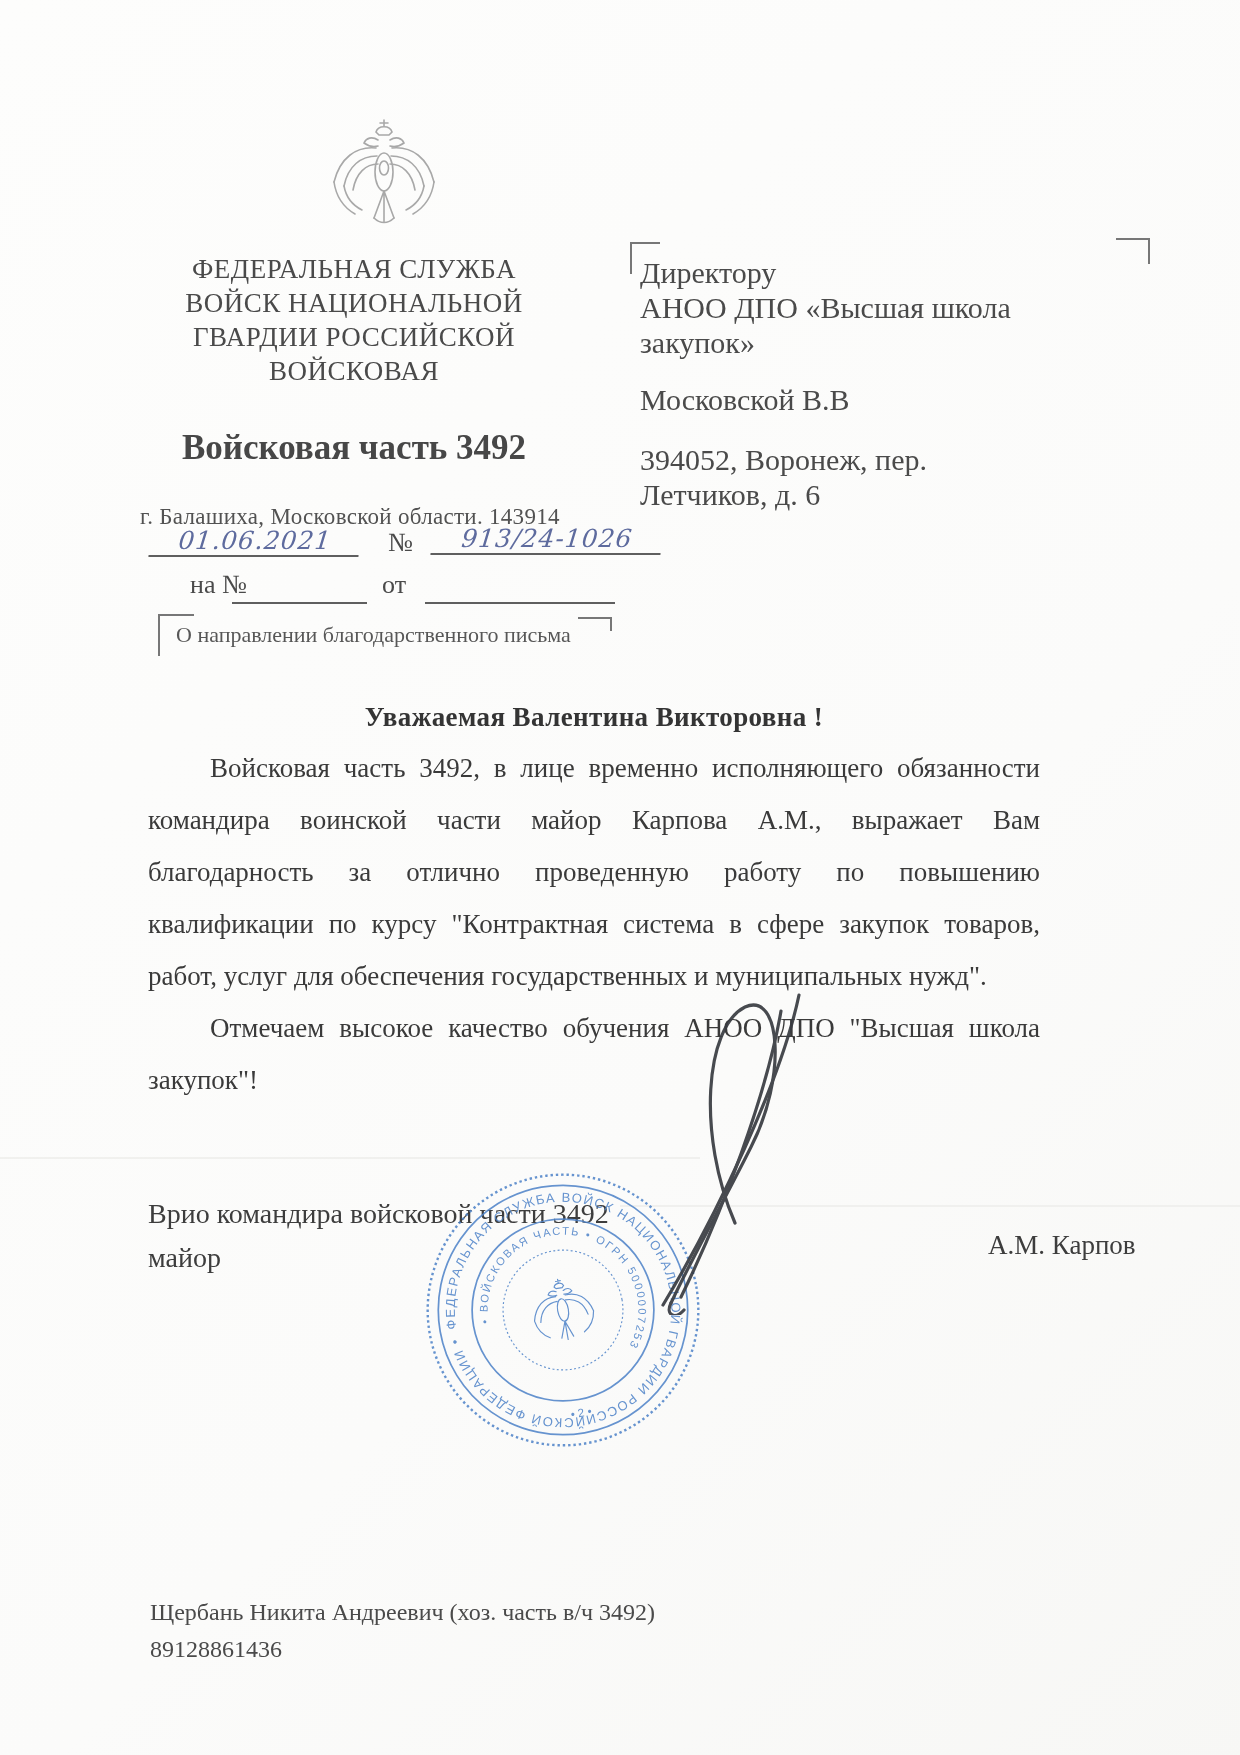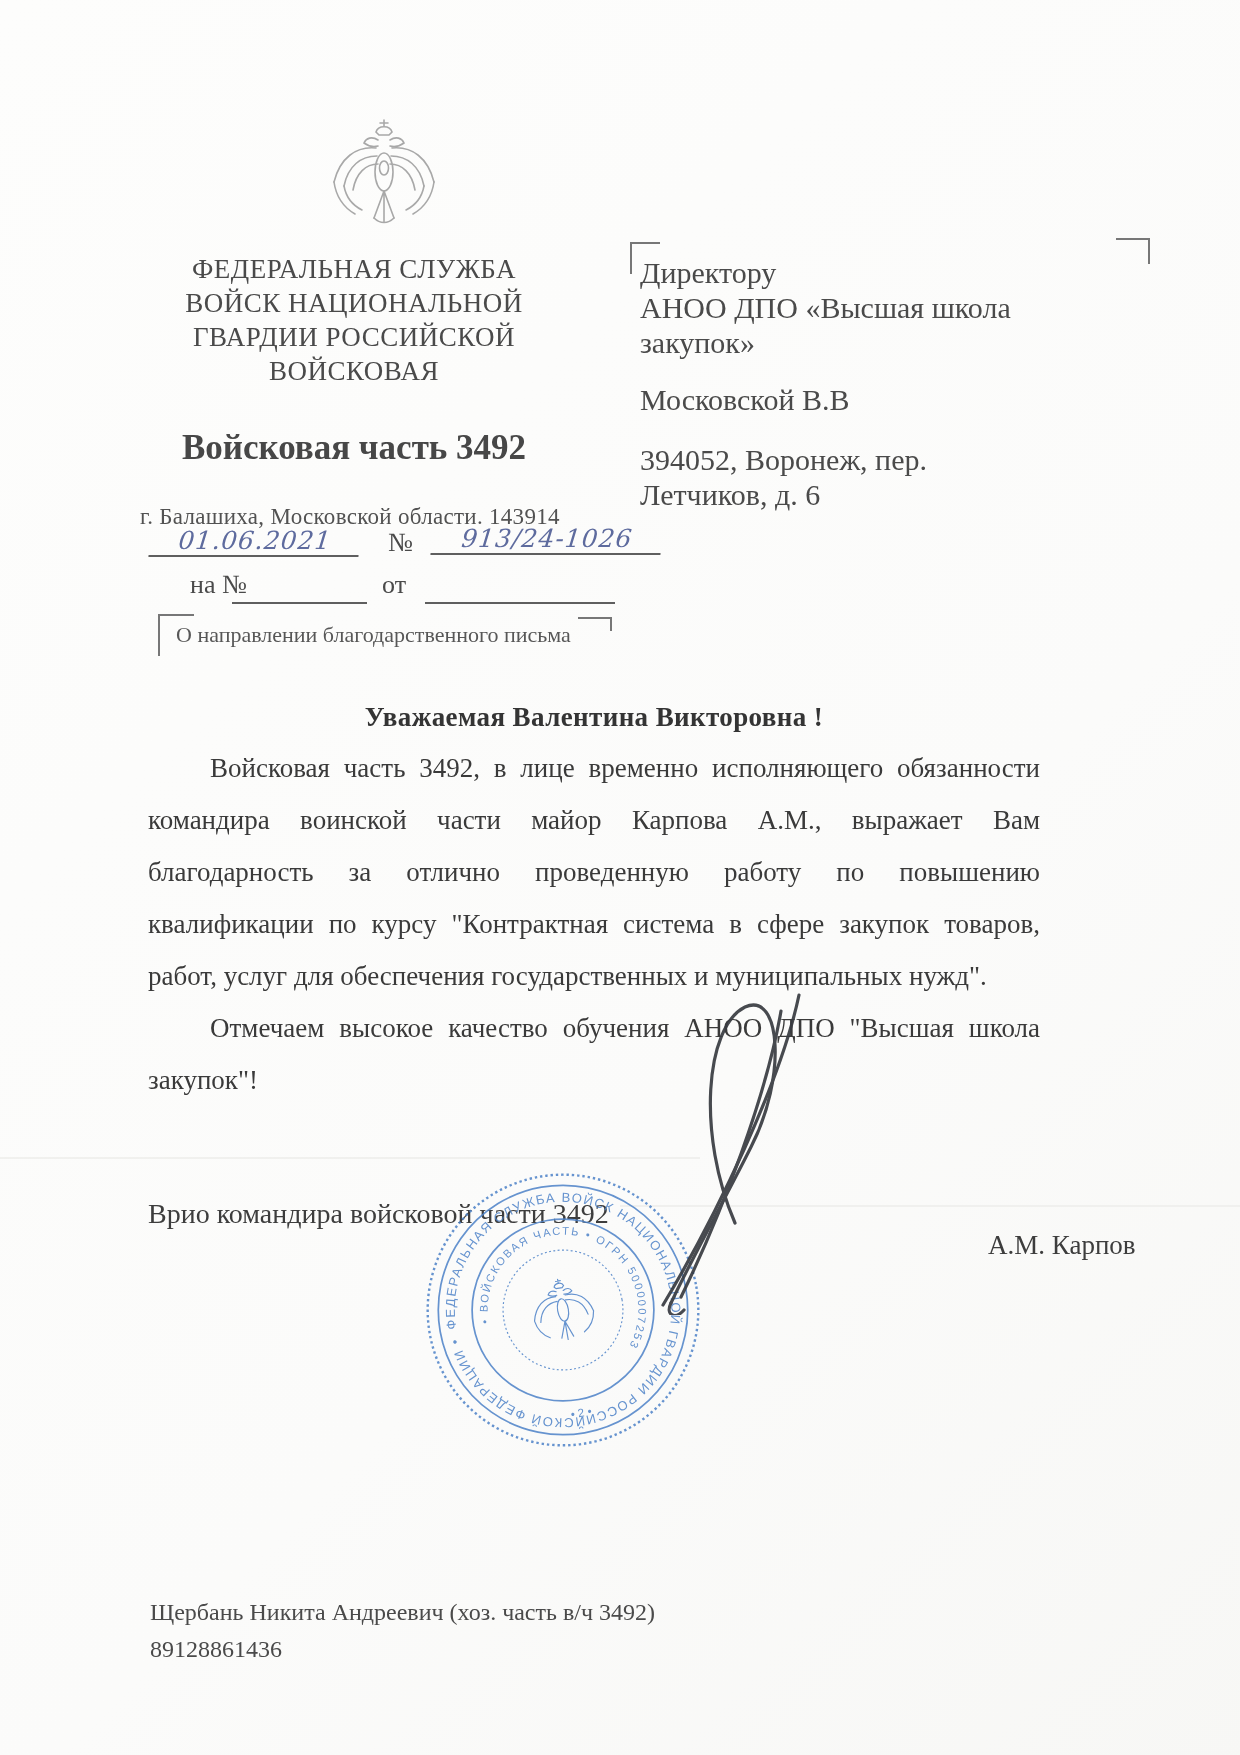--- a/index.html
+++ b/index.html
@@ -109,20 +109,21 @@
   <div class="corner tr" style="left:578px;top:617px;width:32px;height:12px;"></div>
   <div class="subject">О направлении благодарственного письма</div>
 
   <div class="salutation">Уважаемая Валентина Викторовна !</div>
 
   <p class="body-p first" style="top:742px;margin:0;">Войсковая часть 3492, в лице временно исполняющего обязанности командира воинской части майор Карпова А.М., выражает Вам благодарность за отлично проведенную работу по повышению квалификации по курсу "Контрактная система в сфере закупок товаров, работ, услуг для обеспечения государственных и муниципальных нужд".</p>
   <p class="body-p first" style="top:1002px;margin:0;">Отмечаем высокое качество обучения АНОО ДПО "Высшая школа закупок"!</p>
 
   <div class="sig-title">
     <div>Врио командира войсковой части 3492</div>
+    <div>майор</div>
   </div>
   <div class="sig-name">А.М. Карпов</div>
 
   <div class="stamp-wrap">
     <svg width="290" height="290" viewBox="0 0 300 300">
       <defs>
         <path id="outerArc" d="M150,150 m-112,0 a112,112 0 1,1 224,0 a112,112 0 1,1 -224,0"></path>
         <path id="innerArc" d="M150,150 m-78,0 a78,78 0 1,1 156,0 a78,78 0 1,1 -156,0"></path>
       </defs>
       <g stroke="#4d82c8" fill="none">

